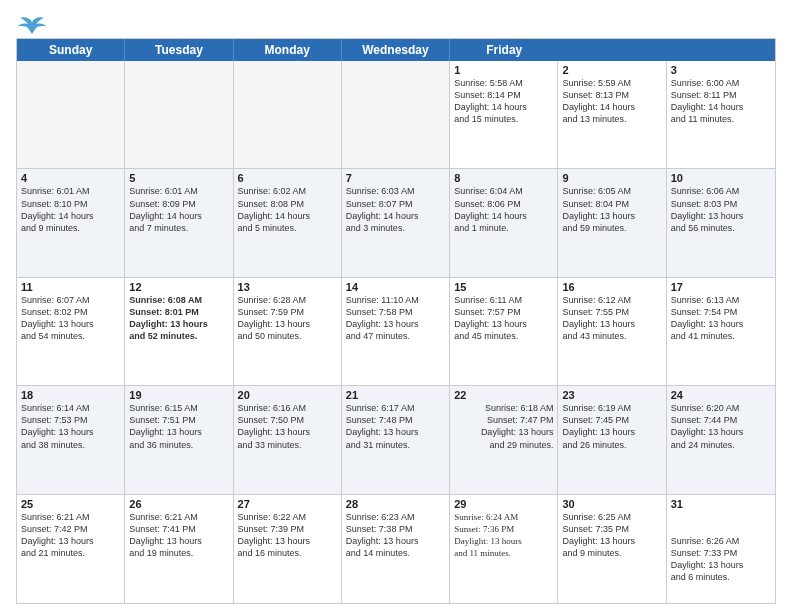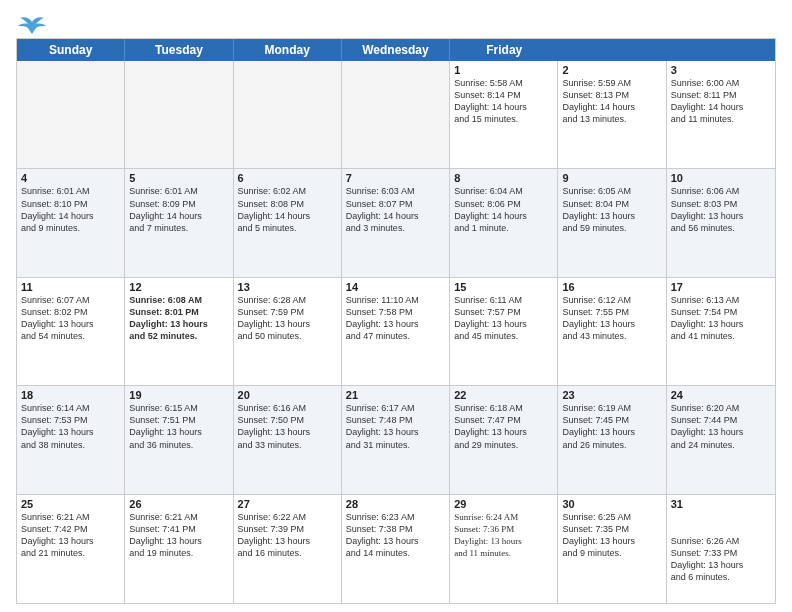--- a/index.html
+++ b/index.html
@@ -279,21 +279,21 @@
           </div>
           <div class="cal-cell alt-row">
             <div class="day-num">21</div>
             <div class="cell-text" style="white-space: pre-line;">Sunrise: 6:17 AM
 Sunset: 7:48 PM
 Daylight: 13 hours
 and 31 minutes.</div>
           </div>
           <div class="cal-cell alt-row">
             <div class="day-num">22</div>
-            <div class="cell-text" style="white-space: pre-line;">Sunrise: 6:18 AM
+            <div class="cell-text" style="white-space: pre-line; text-align: right;">Sunrise: 6:18 AM
 Sunset: 7:47 PM
 Daylight: 13 hours
 and 29 minutes.</div>
           </div>
           <div class="cal-cell alt-row">
             <div class="day-num">23</div>
             <div class="cell-text" style="white-space: pre-line;">Sunrise: 6:19 AM
 Sunset: 7:45 PM
 Daylight: 13 hours
 and 26 minutes.</div>

